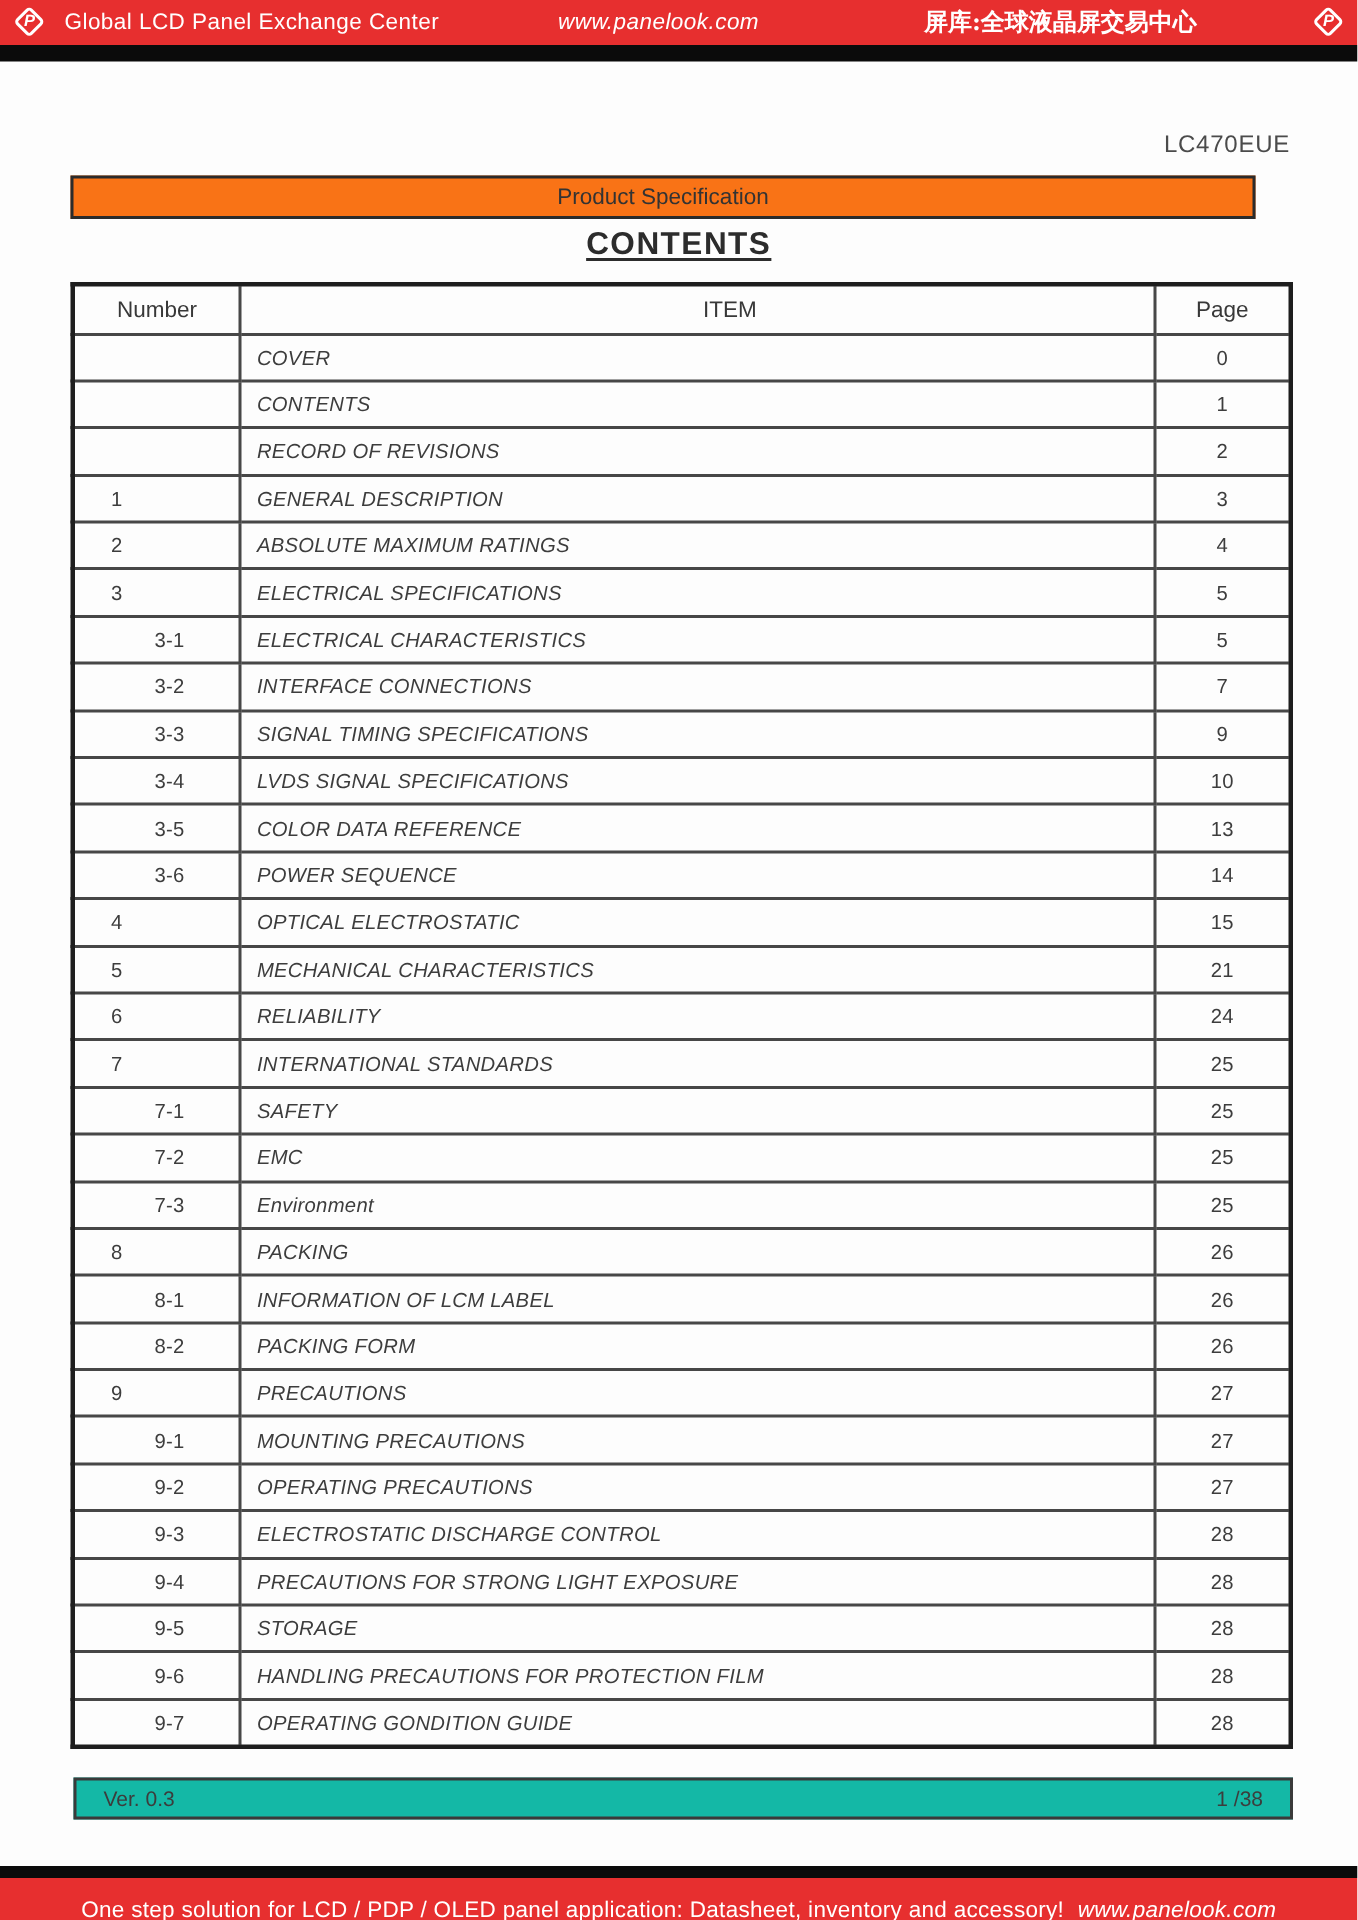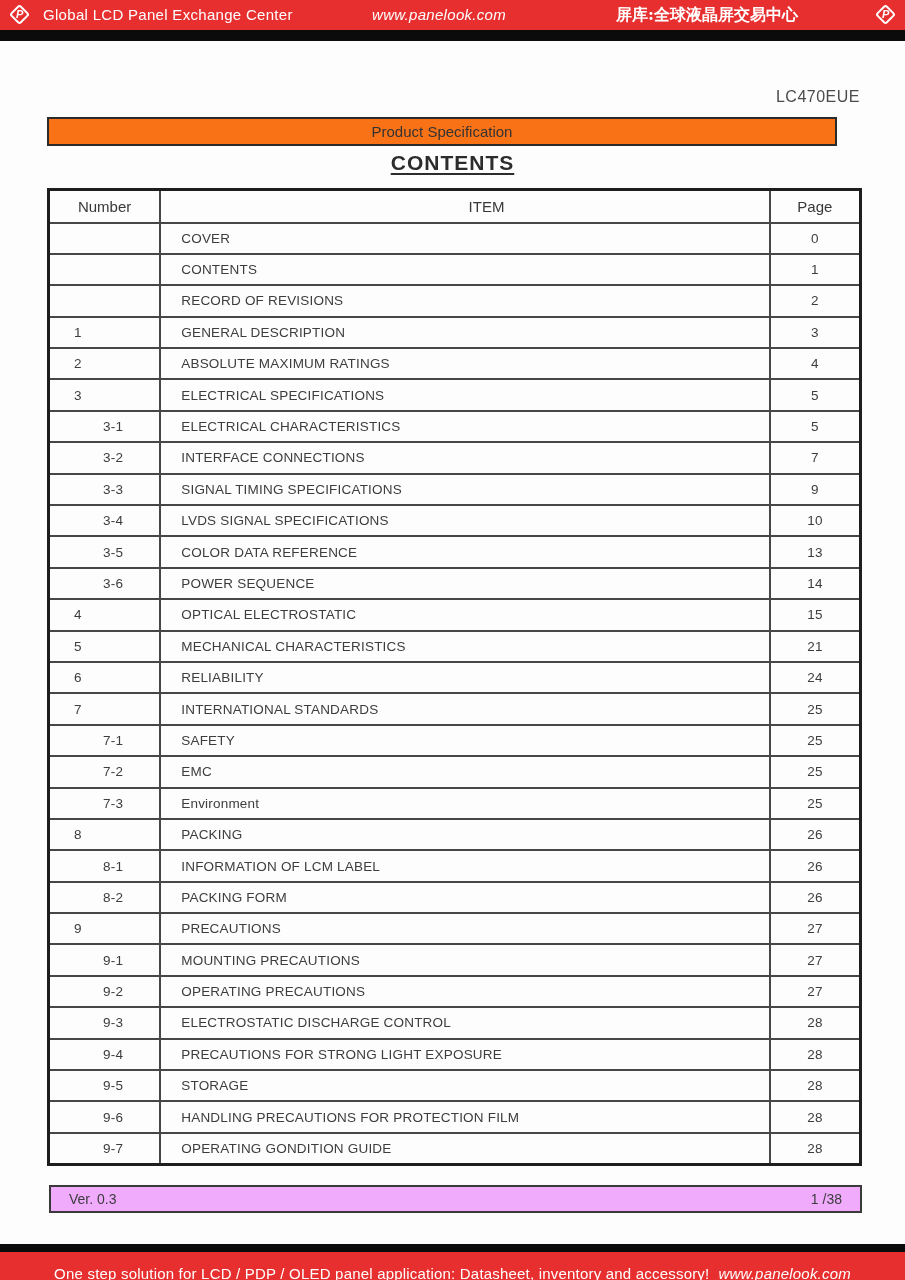--- a/index.html
+++ b/index.html
@@ -76,27 +76,27 @@
   table.contents th {
     height:33px; font-size:15px; font-weight:normal; color:#383838;
   }
   table.contents td { height:31.4px; font-size:13.5px; letter-spacing:0.2px; }
   .col-num  { width:112px; }
   .col-item { width:612px;padding-left:43px; }
   .col-page { width:91px; }
   td.col-num  { text-align:left; }
   td.col-num.lvl1 { padding-left:24px; }
   td.col-num.lvl2 { padding-left:53px; }
-  td.col-item { padding-left:20px; }
+  td.col-item { padding-left:10px;font-style:italic; }
   td.col-page { text-align:center; }
 
   
   .ver-bar {
     position:absolute; top:1185px; left:49px; width:813px; height:28px;
-    background:#f0abfc; border:2px solid #3a3a3a;
+    background:#14b8a6; border:2px solid #3a3a3a;
     display:flex; align-items:center; justify-content:space-between;
     padding:0 18px; font-size:14px; color:#3c3c3c;
   }
 
   
   .bottombar {
     position:absolute; top:1252px; left:0; width:905px; height:43px;
     background:#e72f2f; color:#fff;
     display:flex; align-items:center; justify-content:center; gap:9px;
     font-size:15px; letter-spacing:0.2px;

